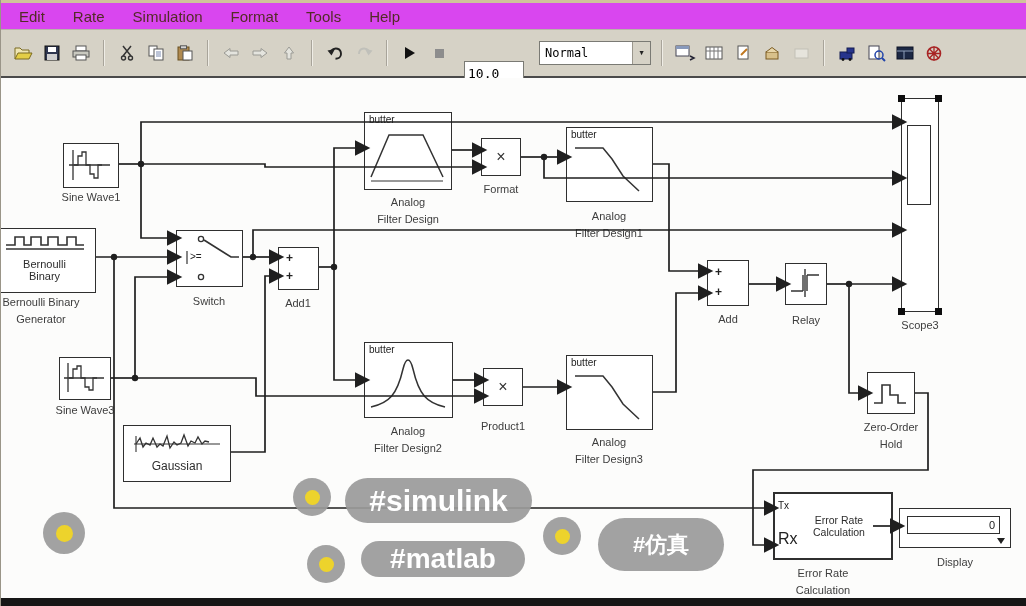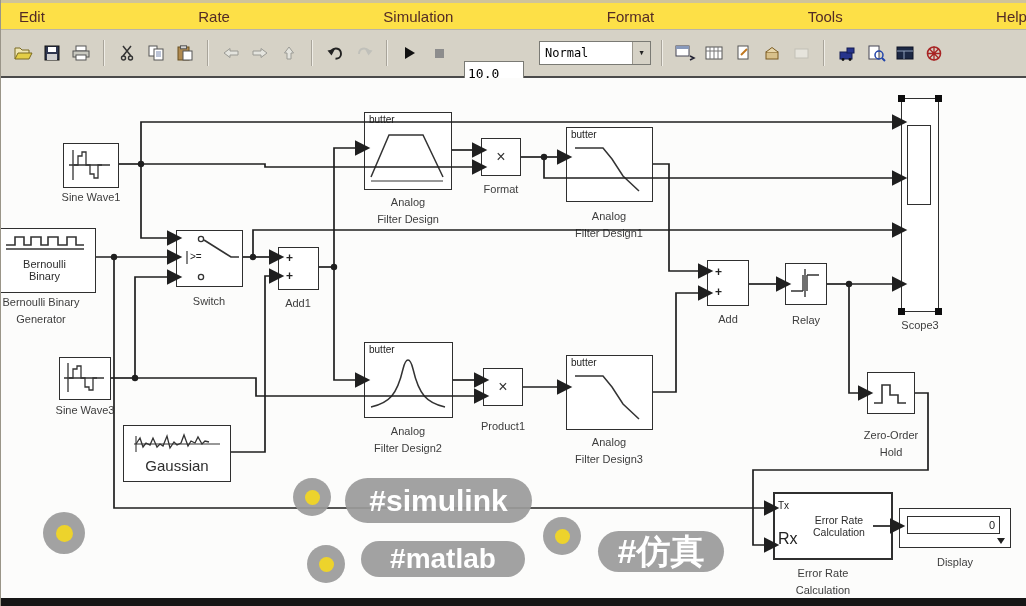--- a/index.html
+++ b/index.html
@@ -1,20 +1,20 @@
 <!DOCTYPE html>
 <html><head>
 <meta charset="utf-8">
 <style>
   html,body{margin:0;padding:0;background:#888;}
   .window{position:relative;width:1026px;height:606px;background:#fcfcfb;
     font-family:"Liberation Sans",sans-serif;overflow:hidden;border-left:1px solid #9a9588;}
   
-  .menubar{height:30px;background:#fde047;border-top:3px solid #cfc39a;border-bottom:1px solid #b8b4a8;
-    display:flex;align-items:center;gap:28px;padding-left:18px;box-sizing:border-box;justify-content:space-between;}
+  .menubar{height:30px;background:#d946ef;border-top:3px solid #cfc39a;border-bottom:1px solid #b8b4a8;
+    display:flex;align-items:center;gap:28px;padding-left:18px;box-sizing:border-box;}
   .menu-item{font-size:15px;color:#532b26;cursor:default;}
   
   .toolbar{height:48px;background:#d6d2c6;display:flex;align-items:center;gap:5px;
     padding-left:10px;box-sizing:border-box;border-bottom:2px solid #4a4a4a;}
   .tsep{width:1px;height:26px;background:#a8a49a;border-right:1px solid #efede6;margin:0 5px;}
   .ti{width:24px;height:24px;display:inline-flex;align-items:center;justify-content:center;}
   .play{width:0;height:0;border-left:10px solid #111;border-top:6px solid transparent;border-bottom:6px solid transparent;}
   .stop{width:9px;height:9px;background:#8d8d8d;}
   .simtime{width:52px;height:22px;border:1px solid #7a7a74;background:#fff;font:13px "DejaVu Sans Mono",monospace;
     padding:0 3px;margin-left:8px;margin-top:40px;}
@@ -315,29 +315,29 @@
         </svg>
     </div>
     <div class="lbl" style="left:608px;top:356px;">Analog
 Filter Design3</div>
 
     <div class="blk" style="left:122px;top:347px;width:108px;height:57px;">
       <svg style="position:absolute;left:6px;top:4px;" width="94" height="24" viewBox="0 0 94 24">
           <path d="M4,14 h86 M6,6 v16" stroke="#333" stroke-width="1.1" fill="none"></path>
           <path d="M6,14 l4,-6 l3,9 l3,-4 l4,2 l3,-7 l4,9 l3,-3 l3,2 l4,-10 l3,12 l4,-6 l3,3 l4,-2 l3,-8 l4,11 l3,-5 l4,2 l3,-6 l4,7 l3,-3 l4,1" stroke="#333" fill="none" stroke-width="1.3"></path>
         </svg>
-      <div class="binner" style="top:24px;font-size:15px;">Gaussian</div>
+      <div class="binner" style="top:24px;font-size:12px;">Gaussian</div>
     </div>
 
     <div class="blk" style="left:866px;top:294px;width:48px;height:42px;">
       <svg width="44" height="38" viewBox="0 0 44 38">
           <path d="M6,30 h8 v-18 h8 v10 h8 v8 h8" stroke="#333" fill="none" stroke-width="1.6"></path>
         </svg>
     </div>
-    <div class="lbl" style="left:890px;top:341px;margin-top:8px;">Zero-Order
+    <div class="lbl" style="left:890px;top:341px;">Zero-Order
 Hold</div>
 
     <div class="blk" style="left:772px;top:414px;width:120px;height:68px;border-width:2px;">
       <span style="position:absolute;left:3px;top:6px;font-size:10px;color:#222;">Tx</span>
       <span style="position:absolute;left:3px;bottom:10px;font-size:16px;color:#222;">Rx</span>
       <div class="binner" style="left:12px;font-size:10.5px;">Error Rate
 Calculation</div>
     </div>
     <div class="lbl" style="left:822px;top:487px;">Error Rate
 Calculation</div>
@@ -403,18 +403,18 @@
         <i style="width:15px;height:15px;"></i>
       </div>
     <div class="pill" style="left:344px;top:400px;width:187px;height:45px;font-size:30px;">#simulink</div>
     <div class="bullet" style="left:306px;top:467px;width:38px;height:38px;">
         <i style="width:15px;height:15px;"></i>
       </div>
     <div class="pill" style="left:360px;top:463px;width:164px;height:36px;font-size:28px;">#matlab</div>
     <div class="bullet" style="left:542px;top:439px;width:38px;height:38px;">
         <i style="width:15px;height:15px;"></i>
       </div>
-    <div class="pill" style="left:597px;top:453px;width:126px;height:41px;font-size:34px;">#仿真</div>
+    <div class="pill" style="left:597px;top:440px;width:126px;height:53px;font-size:22px;">#仿真</div>
 
   </div>
 
   <div class="bottomstrip"></div>
 </div>
 
 </body></html>

